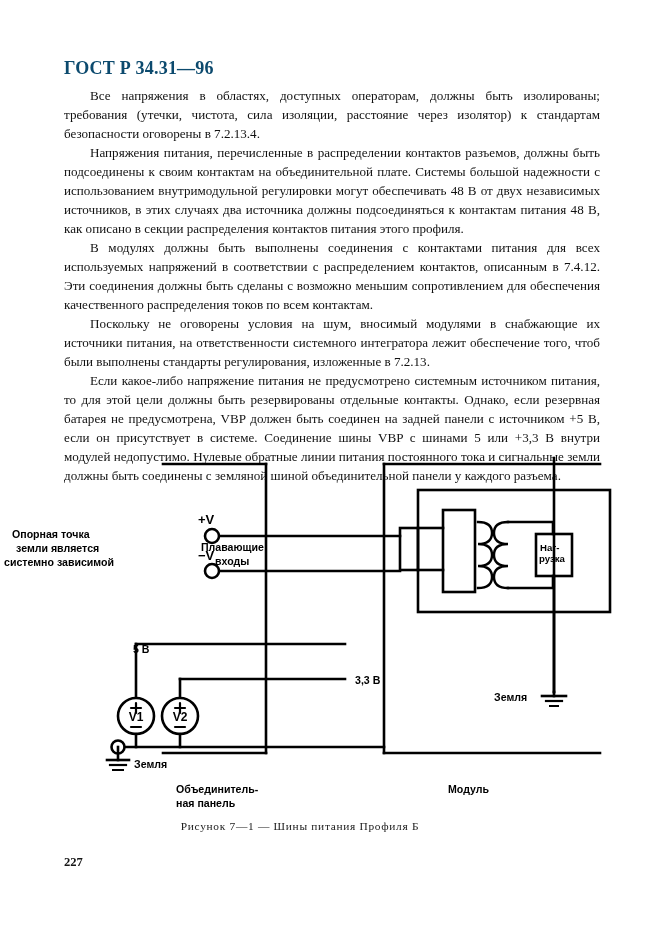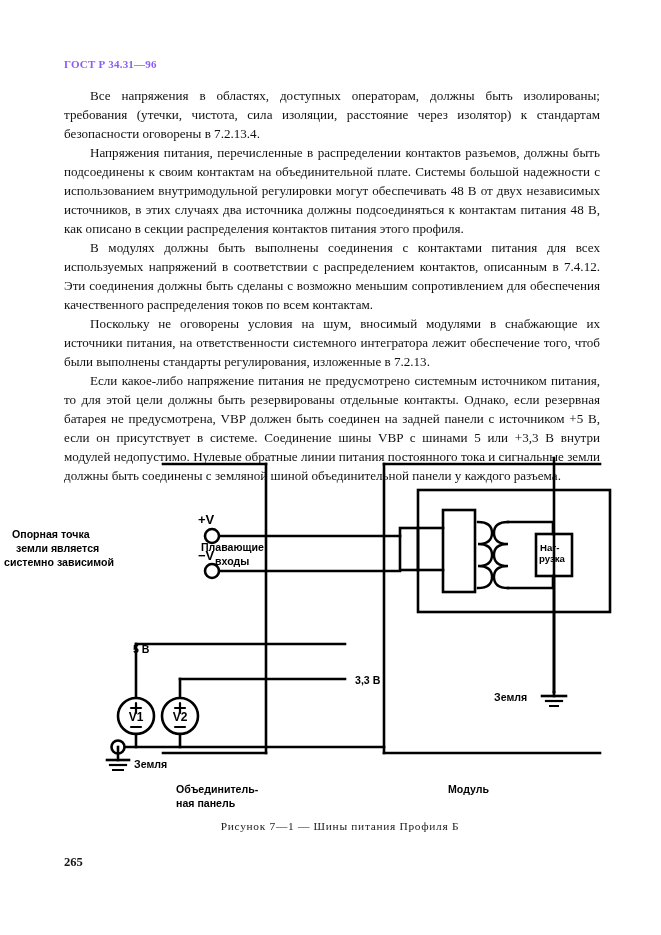--- a/index.html
+++ b/index.html
@@ -20,23 +20,23 @@
     overflow: hidden;
   }
 
   
   .doc-header {
     position: absolute;
     left: 64px;
     top: 58px;
     font-family: "Liberation Serif", "DejaVu Serif", serif;
     font-weight: bold;
-    font-size: 11px;
+    font-size: 18px;
     letter-spacing: 0.2px;
-    color: #8b5cf6;
+    color: #0c4a6e;
   }
 
   
   .body-text {
     position: absolute;
     left: 64px;
     top: 86px;
     width: 536px;
     font-size: 13.1px;
     line-height: 19px;
@@ -61,21 +61,20 @@
 
   .fig-caption {
     position: absolute;
     left: 0;
     top: 820px;
     width: 600px;
     text-align: center;
     font-size: 11.4px;
     letter-spacing: 0.7px;
     color: #1a1a1a;
-    padding-left: 40px;
   }
 
   
   .page-number {
     position: absolute;
     left: 64px;
     top: 855px;
     font-size: 12.6px;
     font-weight: bold;
     color: #161616;
@@ -205,15 +204,15 @@
       <g font-size="12" font-weight="bold" fill="#000" text-anchor="middle" font-family="Liberation Sans, DejaVu Sans, sans-serif">
         <text x="136" y="273">V1</text>
         <text x="180" y="273">V2</text>
       </g>
 
     </svg>
   </div>
 
   <div class="fig-caption">Рисунок 7—1 — Шины питания Профиля Б</div>
 
-  <div class="page-number">265</div>
+  <div class="page-number">227</div>
 
 </div>
 
 </body></html>

